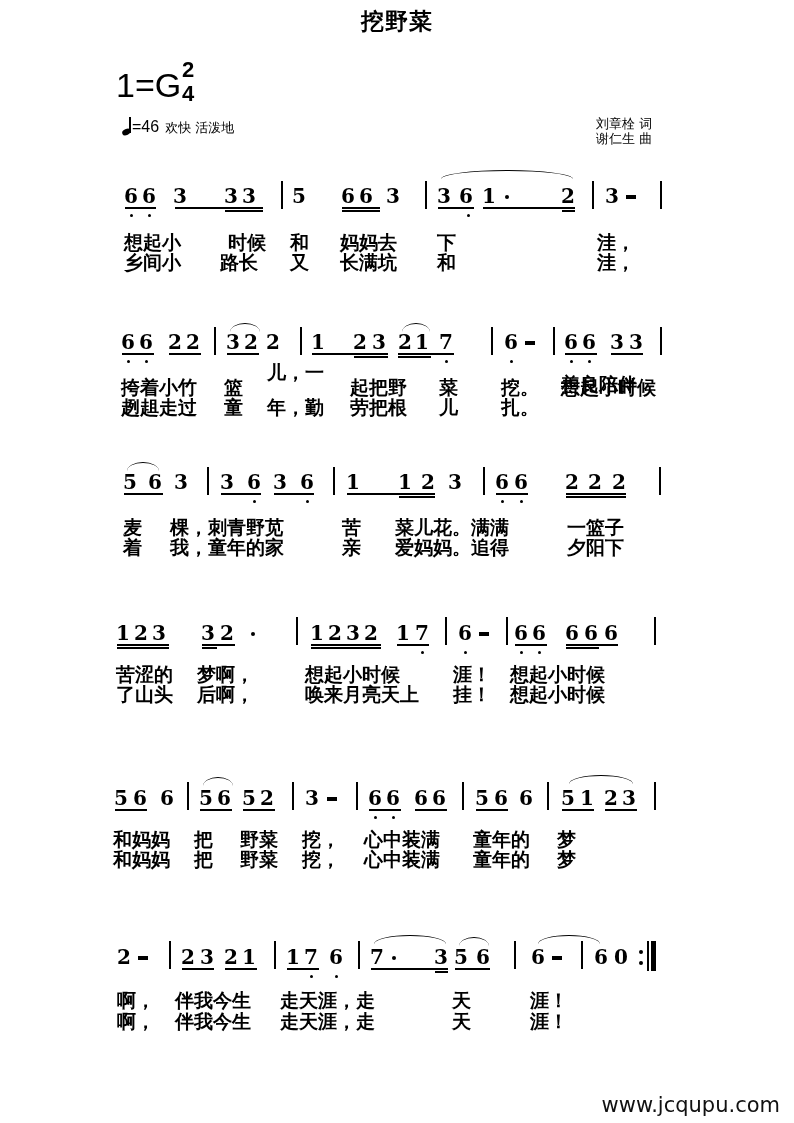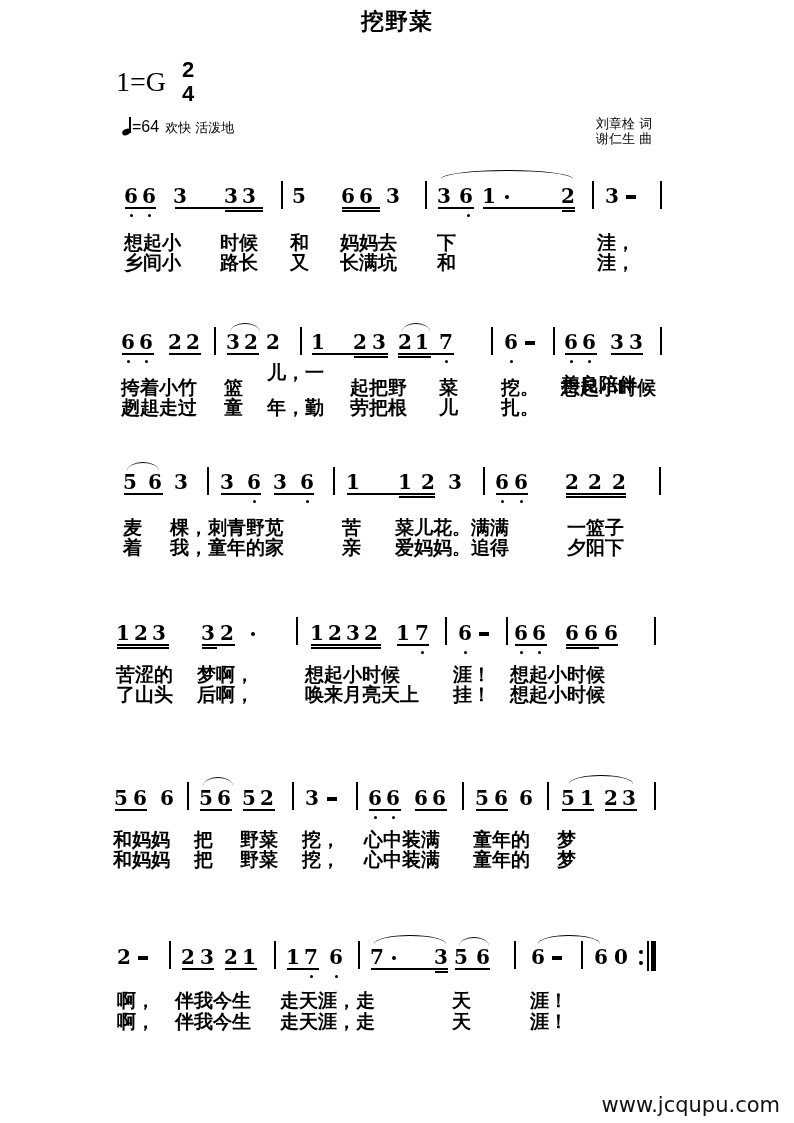--- a/index.html
+++ b/index.html
@@ -1,19 +1,19 @@
 <!DOCTYPE html>
 <html><head>
 <meta charset="utf-8">
 <style>
   html, body { margin: 0; padding: 0; background: #ffffff; }
   body { width: 794px; height: 1123px; position: relative; overflow: hidden; color: #000; font-family: "DejaVu Serif", serif; }
   .abs { position: absolute; }
   .title { left: 0; width: 794px; top: 6px; text-align: center; font-size: 23px; font-weight: bold; font-family: "DejaVu Serif", serif; letter-spacing: 1px; }
-  .key { left: 116px; top: 66px; font-size: 28px; font-family: Liberation Serif, serif; }
+  .key { left: 116px; top: 66px; font-size: 34px; font-family: Liberation Sans, sans-serif; }
   .ts { left: 178px; top: 58px; width: 20px; text-align: center; font-family: "Liberation Sans", sans-serif; font-weight: bold; font-size: 22px; line-height: 24px; }
   .tempo { left: 122px; top: 117px; font-family: "Liberation Sans", sans-serif; font-size: 16px; }
   .tempo .note { display: inline-block; position: relative; width: 10px; height: 18px; vertical-align: -3px; }
   .tempo .note .head { position: absolute; left: 0; bottom: 0; width: 9px; height: 6px; background: #000; border-radius: 50%; transform: rotate(-25deg); }
   .tempo .note .stem { position: absolute; left: 7px; top: 0; width: 1.5px; height: 16px; background: #000; }
   .tempo .mark { font-size: 13px; margin-left: 6px; font-family: "DejaVu Sans", sans-serif; }
   .credits { left: 596px; top: 116px; font-family: "DejaVu Sans", sans-serif; font-size: 13px; line-height: 15px; }
   .n { position: absolute; font-family: "DejaVu Serif", serif; font-weight: bold; font-size: 20px; line-height: 22px; width: 14px; text-align: center; }
   .dot { position: absolute; width: 3px; height: 3px; background: #000; border-radius: 50%; }
   .ul { position: absolute; height: 1.5px; background: #000; }
@@ -30,21 +30,21 @@
 <body>
 
 <div class="abs title">挖野菜</div>
 
 <div class="abs key">1=G</div>
 <div class="abs ts">
   <div>2</div>
   <div>4</div>
 </div>
 <div class="abs tempo">
-  <span class="note"><span class="head"></span><span class="stem"></span></span><span>=64</span><span class="mark">欢快 活泼地</span>
+  <span class="note"><span class="head"></span><span class="stem"></span></span><span>=46</span><span class="mark">欢快 活泼地</span>
 </div>
 <div class="abs credits">
   <div>刘章栓 词</div>
   <div>谢仁生 曲</div>
 </div>
 
 <div>
 
   <span class="n" style="left:124px;top:185px">6</span>
   <span class="n" style="left:142px;top:185px">6</span>
@@ -76,21 +76,21 @@
   <div class="ul" style="left:483px;top:207px;width:92px"></div>
   <div class="ul" style="left:562px;top:210px;width:13px"></div>
 
   <div class="dot" style="left:130px;top:214px"></div>
   <div class="dot" style="left:148px;top:214px"></div>
   <div class="dot" style="left:467px;top:214px"></div>
 
   <div class="slur" style="left:441px;top:170px;width:132px"></div>
 
   <span class="lyr" style="left:124px;top:232px">想起小</span>
-  <span class="lyr" style="left:220px;top:232px">时候</span>
+  <span class="lyr" style="left:228px;top:232px">时候</span>
   <span class="lyr" style="left:290px;top:232px">和</span>
   <span class="lyr" style="left:340px;top:232px">妈妈去</span>
   <span class="lyr" style="left:437px;top:232px">下</span>
   <span class="lyr" style="left:597px;top:232px">洼，</span>
   <span class="lyr" style="left:124px;top:252px">乡间小</span>
   <span class="lyr" style="left:220px;top:252px">路长</span>
   <span class="lyr" style="left:290px;top:252px">又</span>
   <span class="lyr" style="left:340px;top:252px">长满坑</span>
   <span class="lyr" style="left:437px;top:252px">和</span>
   <span class="lyr" style="left:597px;top:252px">洼，</span>

